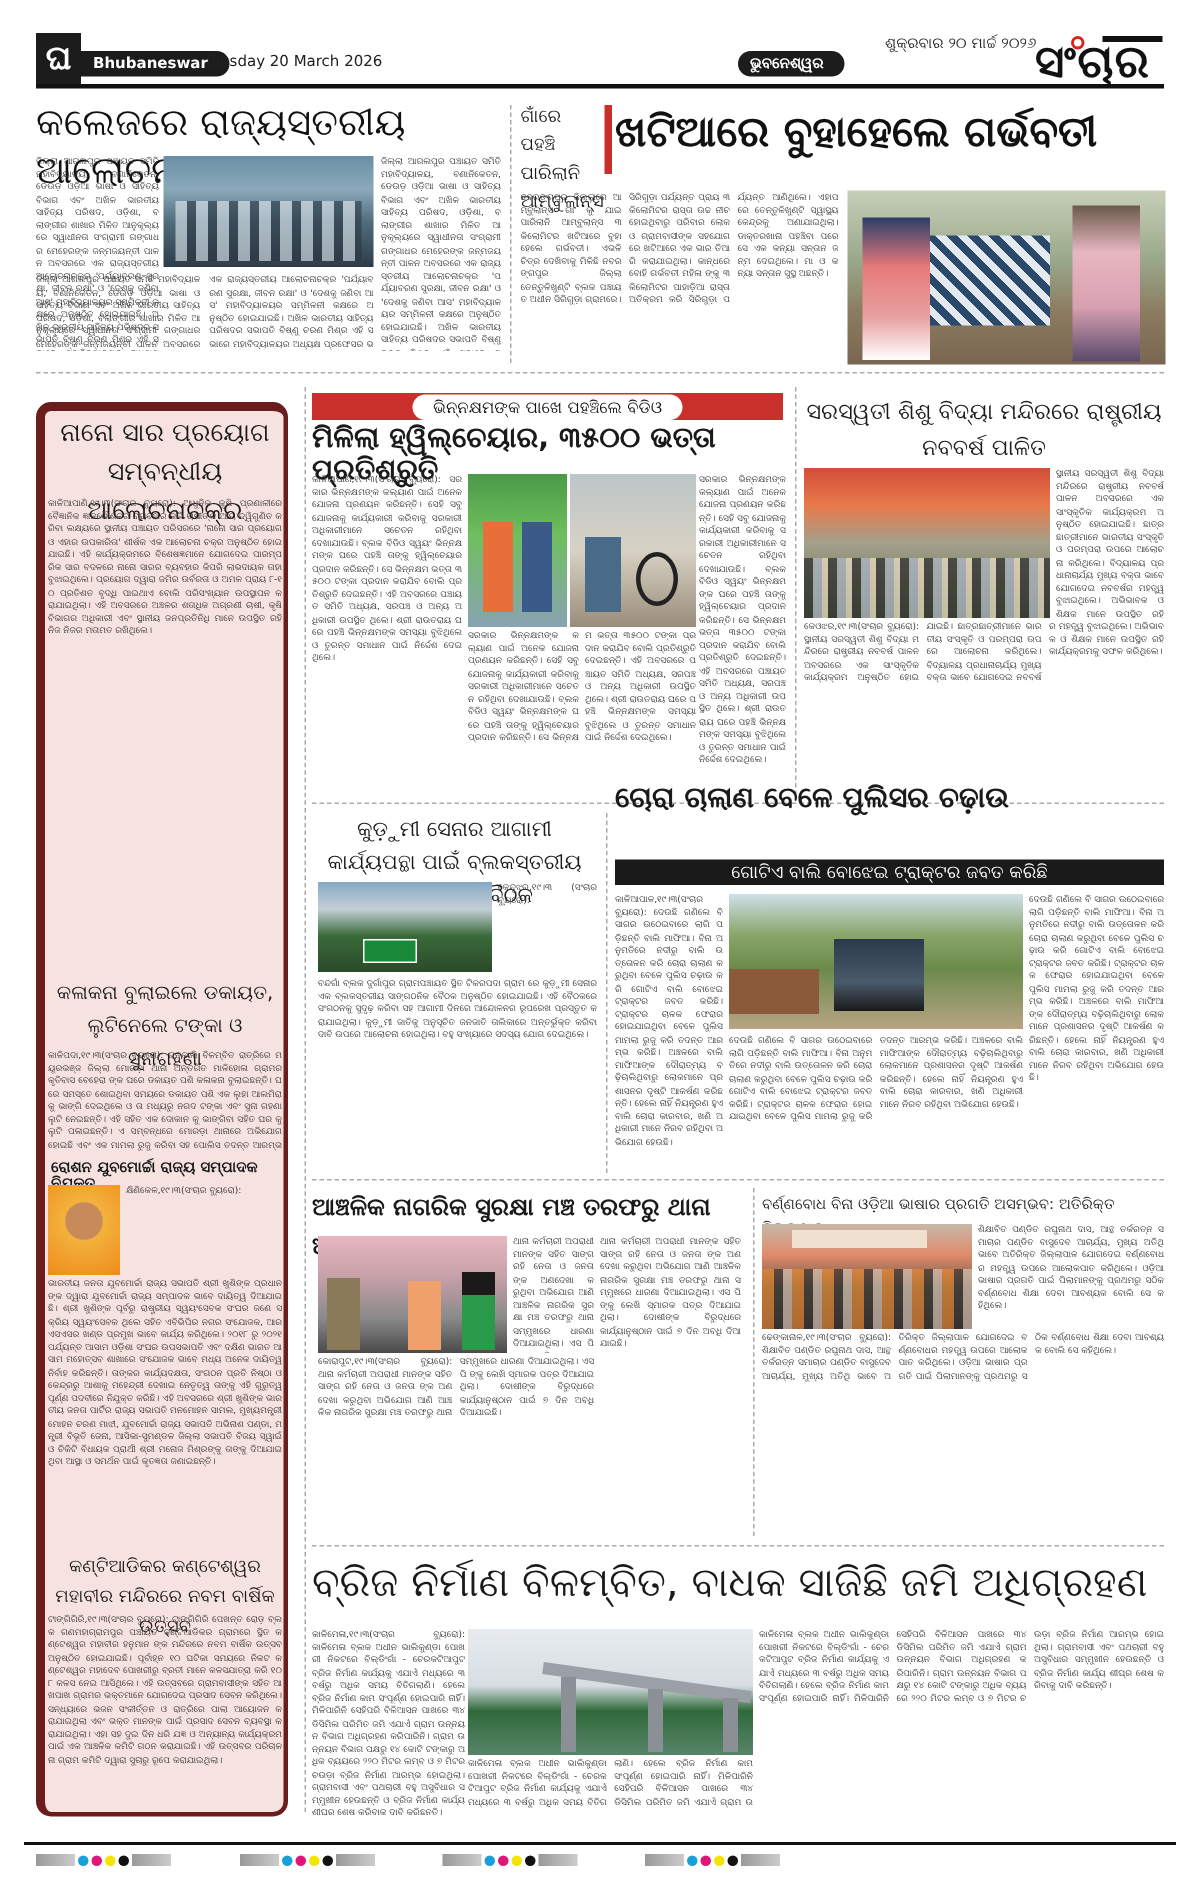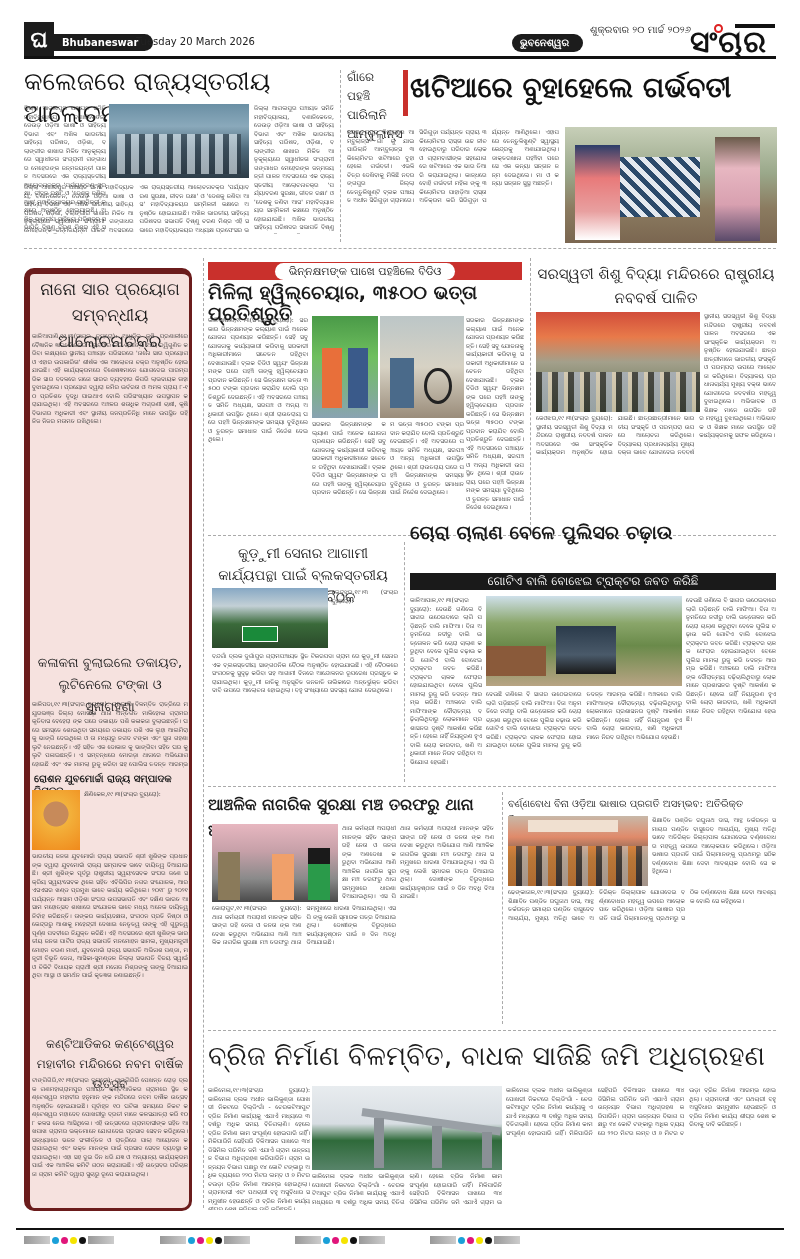--- a/index.html
+++ b/index.html
@@ -2,21 +2,21 @@
 <html><head>
 <meta charset="utf-8">
 <style>
 *{box-sizing:border-box;margin:0;padding:0}
 body{width:800px;height:1259px;background:#fff;font-family:"DejaVu Sans",sans-serif;color:#1a1a1a;position:relative;overflow:hidden}
 .abs{position:absolute}
 .hdr-line{left:24px;right:24px;top:56px;height:3px;background:#111}
 .page-letter{left:24px;top:22px;width:30px;height:35px;background:#1c1c1c;color:#fff;font-size:22px;font-weight:bold;display:flex;align-items:center;justify-content:center}
 .pill{background:#1c1c1c;color:#fff;border-radius:0 10px 10px 0;font-size:10px;font-weight:bold;padding:3px 14px 3px 8px}
 .pill-l{left:54px;top:34px}
-.pill-r{left:512px;top:34px;border-radius:10px}
+.pill-r{left:492px;top:34px;border-radius:10px}
 .date{font-size:10px;color:#222}
 .date-l{left:136px;top:36px}
 .date-r{left:590px;top:24px}
 .logo{left:690px;top:24px;font-size:30px;font-weight:bold;color:#111;font-family:"DejaVu Serif",serif;letter-spacing:1px}
 .logo-tag{left:735px;top:24px;width:40px;height:4px;background:#111}
 .logo-dot{left:714px;top:24px;width:9px;height:9px;border:2px solid #d22;border-radius:50%}
 h1,h2,h3{font-weight:normal;color:#111}
 .body-text{font-size:6px;line-height:8.5px;color:#333;overflow:hidden;text-align:justify;word-break:break-all}
 .photo{overflow:hidden}
 .dashed-h{height:1px;border-top:1px dashed #aaa}

